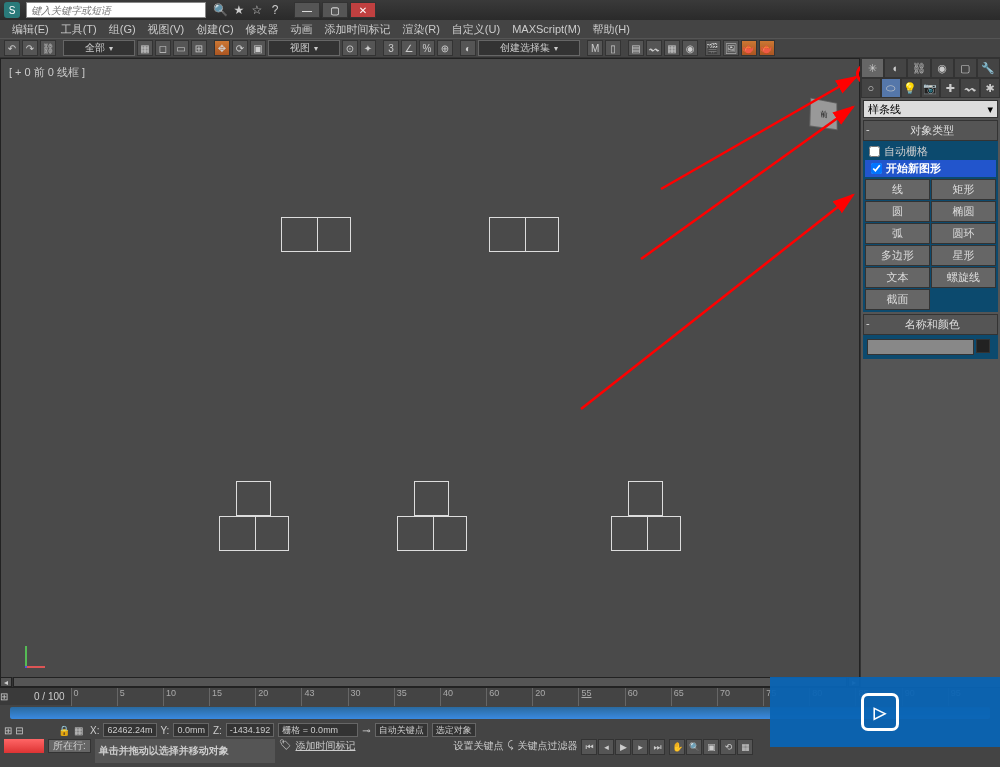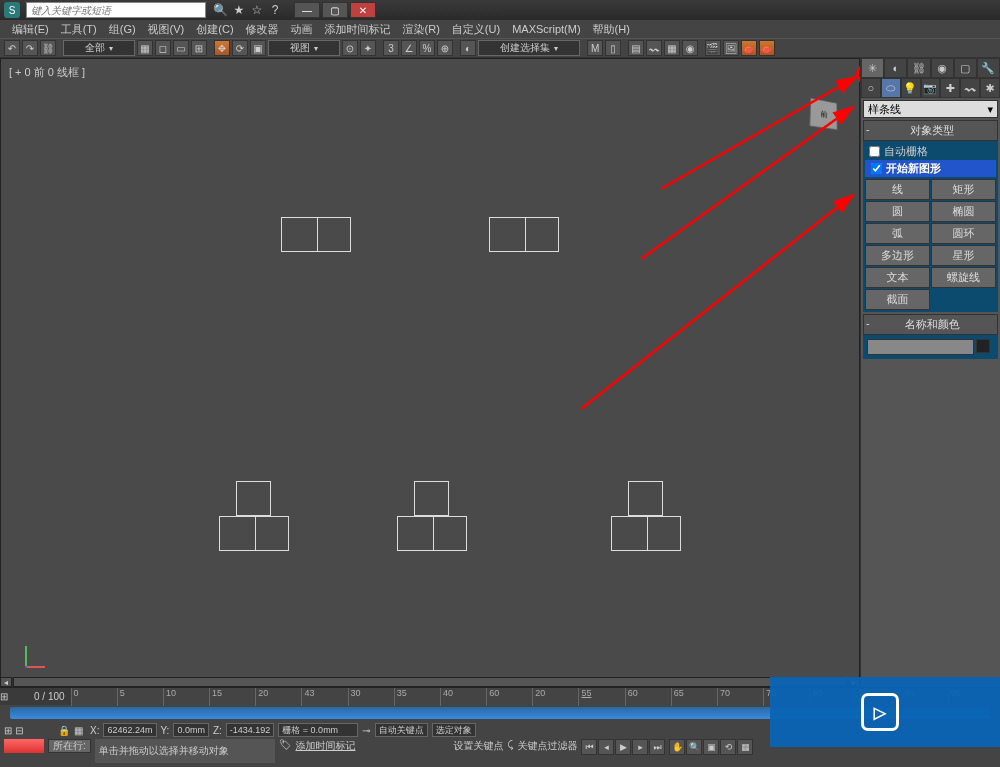--- a/index.html
+++ b/index.html
@@ -74,21 +74,21 @@
 .track .ruler { flex: 1; position: relative; height: 18px; margin: 0 6px; background: #444; }
 .track .ruler .tick { position: absolute; top: 0; height: 100%; border-left: 1px solid #666; font-size: 9px; color: #aaa; padding-left: 2px; }
 .timebar { height: 12px; background: linear-gradient(#2a6aa0, #3a8ae0); margin: 2px 10px; border-radius: 2px; }
 .status1 { height: 18px; display: flex; align-items: center; background: #444; padding: 0 4px; font-size: 10px; color: #ccc; gap: 4px; }
 .status1 .textbox { height: 14px; background: #333; border: 1px solid #666; padding: 0 3px; font-size: 9px; display: flex; align-items: center; }
 .status1 .prompt { flex: 0 0 240px; background: #555; height: 14px; padding: 0 4px; display: flex; align-items: center; }
 .status1 .lock { width: 12px; }
 .status2 { height: 18px; display: flex; align-items: flex-start; background: #444; padding: 0 4px; font-size: 10px; color: #ccc; gap: 4px; }
 .status2 .redbox { width: 40px; height: 14px; background: linear-gradient(#f66, #d33); }
 .status2 .label-btn { height: 14px; background: #666; border: 1px solid #333; padding: 0 4px; display: flex; align-items: center; }
-.status2 .prompt { flex: 0 0 180px; background: #555; height: 14px; padding: 12px 4px; display: flex; align-items: center; }
+.status2 .prompt { flex: 0 0 180px; background: #555; height: 14px; padding: 12px 4px; display: flex; align-items: center; font-weight: bold; }
 .status2 .play-ctrl { display: flex; gap: 1px; }
 .status2 .play-ctrl div { width: 16px; height: 16px; background: #555; border: 1px solid #333; display: flex; align-items: center; justify-content: center; font-size: 9px; }
 
 
 .watermark { position: absolute; right: 0; bottom: 20px; width: 230px; height: 70px; background: rgba(10,100,180,0.95); display: flex; align-items: center; justify-content: center; color: #fff; font-size: 22px; font-weight: bold; }
 .watermark .play-icon { width: 38px; height: 38px; border: 3px solid #fff; border-radius: 7px; display: flex; align-items: center; justify-content: center; font-size: 16px; margin-right: 10px; }
 .watermark .txt { display: flex; flex-direction: column; line-height: 1.1; }
 .watermark .txt .sub { font-size: 11px; letter-spacing: 1px; }
 
 .scrollbar { position: absolute; left: 0; right: 140px; height: 10px; background: #333; bottom: 80px; display: flex; }

